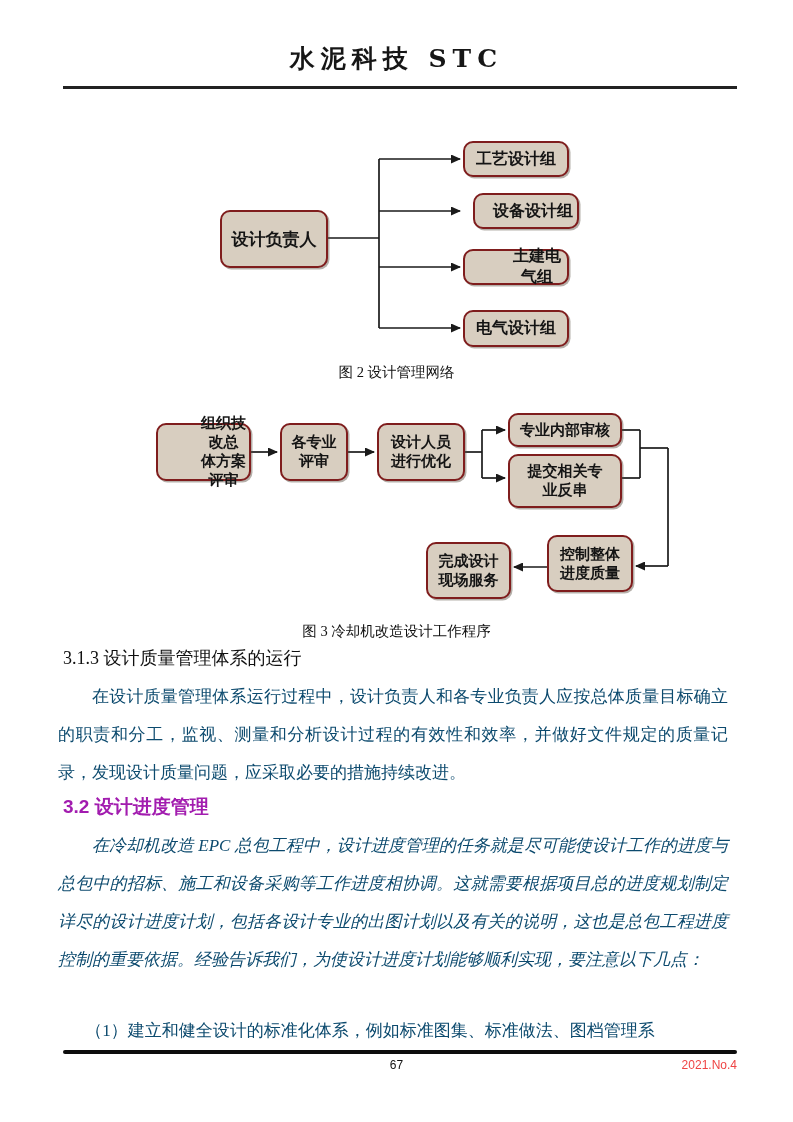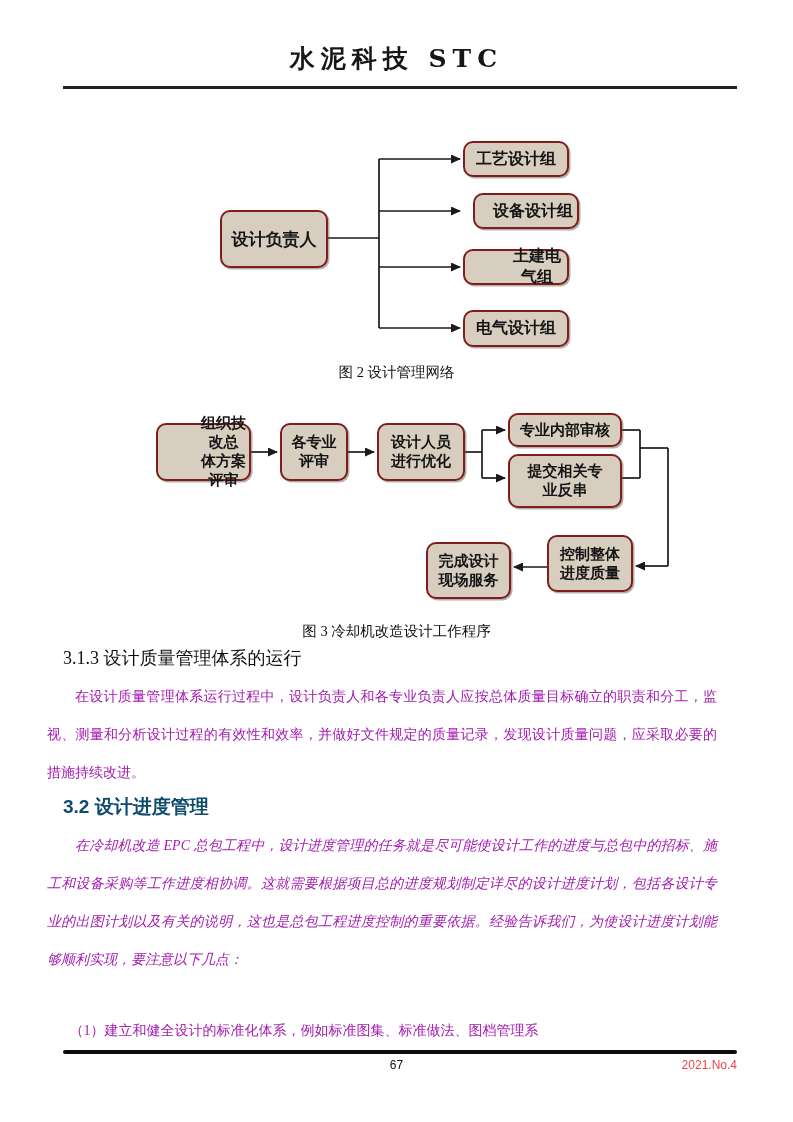--- a/index.html
+++ b/index.html
@@ -47,27 +47,27 @@
     font-family:"Liberation Serif","DejaVu Serif",serif;
   }
   
   .sec-sub-heading{
     position:absolute;left:63px;width:670px;
     font-size:18px;font-weight:normal;color:#101010;
     font-family:"Liberation Serif","DejaVu Serif",serif;
   }
   .sec-main-heading{
     position:absolute;left:63px;width:670px;
-    font-size:19px;font-weight:bold;color:#0c4a6e;
+    font-size:19px;font-weight:bold;color:#a21caf;
     font-family:"Liberation Sans","DejaVu Sans",sans-serif;
   }
   .body-par{
-    position:absolute;left:47px;width:670px;
-    font-size:14px;line-height:38px;
-    text-align:justify;color:#a21caf;
+    position:absolute;left:58px;width:670px;
+    font-size:17px;line-height:38px;
+    text-align:justify;color:#0c4a6e;
     font-family:"Liberation Serif","DejaVu Serif",serif;
   }
   .indent2{text-indent:2em;}
   .indent18{text-indent:1.6em;}
   
   .rule-bottom{
     position:absolute;left:63px;top:1050px;width:674px;height:4px;
     background:#0d0d0d;border-radius:2px;
   }
   .page-number{

